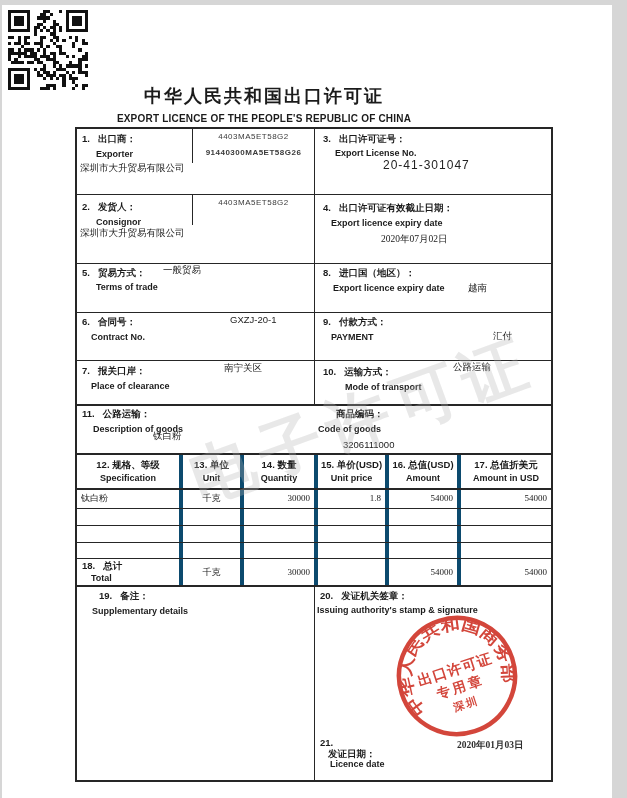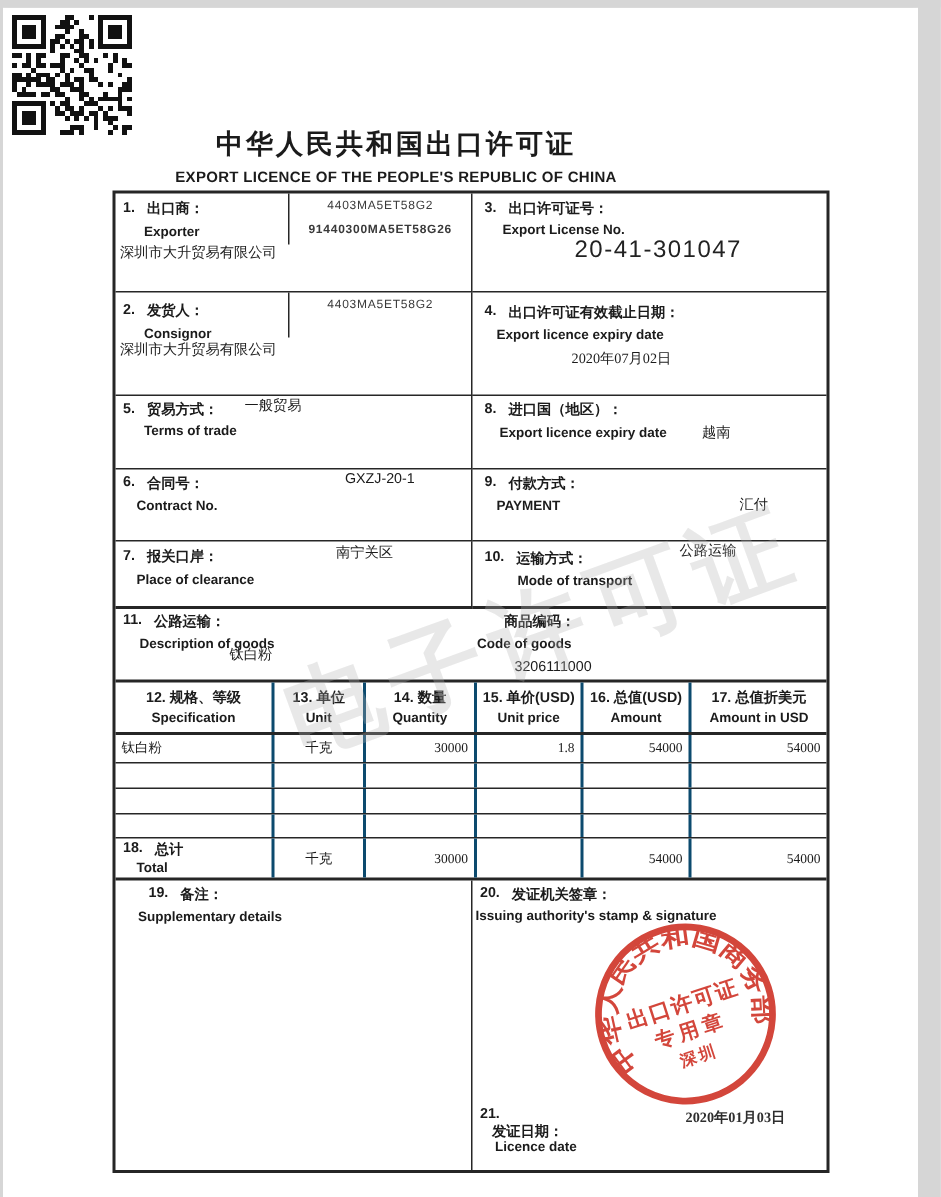--- a/index.html
+++ b/index.html
@@ -19,23 +19,23 @@
   .br{border-right:1px solid #262626;}
   .bb{border-bottom:1px solid #262626;}
   .bb2{border-bottom:2px solid #262626;}
   .zh-l{position:absolute;font-weight:700;font-size:9.5px;white-space:nowrap;display:flex;}
   .zh-l .gap{margin-left:8px;}
   .en-l{position:absolute;font-weight:700;font-size:9px;white-space:nowrap;}
   .val{position:absolute;font-size:9.5px;white-space:nowrap;font-family:"Liberation Serif",serif;}
   .code{position:absolute;font-size:8px;letter-spacing:.5px;color:#3a3a3a;white-space:nowrap;
     width:123px;left:115px;text-align:center;}
   .vline{position:absolute;border-left:1px solid #262626;width:0;}
-  .big-val{position:absolute;font-size:16px;letter-spacing:1px;color:#222;white-space:nowrap;}
+  .big-val{position:absolute;font-size:12px;letter-spacing:1px;color:#222;white-space:nowrap;}
   .grow{position:absolute;left:0;width:474px;display:flex;box-sizing:border-box;}
-  .gc{box-sizing:border-box;border-right:2px solid #0c4a6e;height:100%;overflow:hidden;}
+  .gc{box-sizing:border-box;border-right:4px solid #0c4a6e;height:100%;overflow:hidden;}
   .w1{width:106px}.w2{width:61px}.w3{width:74px}.w4{width:71px}.w5{width:72px}
   .w6{width:90px;border-right:none;}
   .gh-zh{font-weight:bold;font-size:9.5px;margin-top:4px;text-align:center;white-space:nowrap;}
   .gh-en{font-weight:bold;font-size:9px;margin-top:1px;text-align:center;white-space:nowrap;}
   .dcell{font-size:9px;line-height:17px;font-family:"Liberation Serif",serif;}
   .ta-l{text-align:left;padding-left:4px;}
   .ta-c{text-align:center;}
   .ta-r{text-align:right;padding-right:4px;}
   .stamp{position:absolute;left:76px;top:23px;width:132px;height:132px;z-index:6;opacity:.9;}
   .m-top{position:absolute;left:0;top:0;width:627px;height:5px;background:#d6d6d6;z-index:10;}

